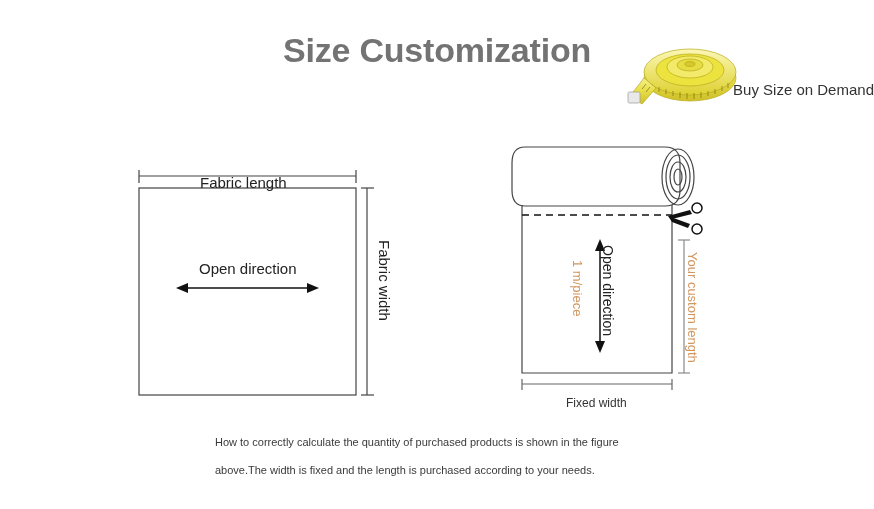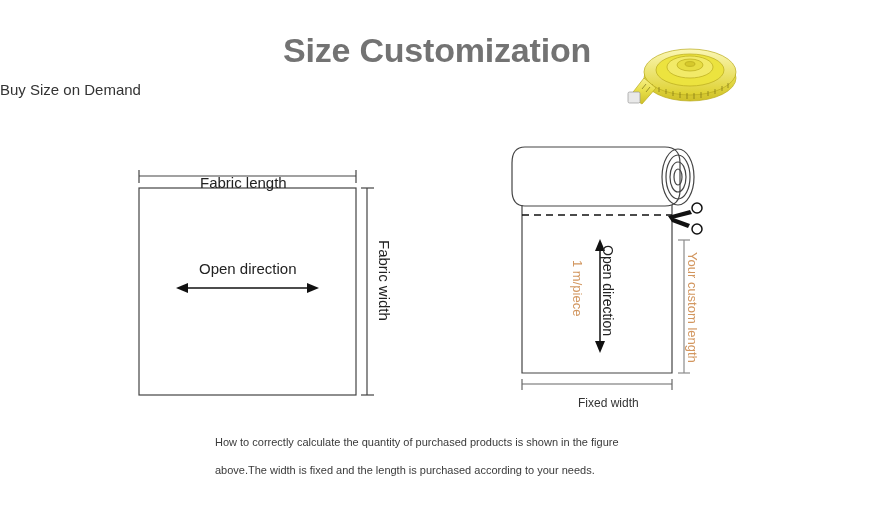--- a/index.html
+++ b/index.html
@@ -16,33 +16,33 @@
 
   
   .title{
     position:absolute;left:0;top:33px;width:874px;
     text-align:center;
     font-size:34px;font-weight:bold;letter-spacing:-0.2px;
     color:#737373;line-height:1;
   }
   .subtitle{
     position:absolute;left:0;top:82px;width:874px;
-    text-align:left;
+    text-align:right;
     font-size:15px;color:#333;line-height:1;
   }
 
   
   .tape{position:absolute;left:626px;top:34px;width:118px;height:82px;}
 
   
   .draw{position:absolute;left:0;top:0;width:874px;height:509px;overflow:visible;}
 
   
   .lbl{position:absolute;font-size:15px;color:#222;line-height:1;white-space:nowrap;}
-  .lbl-sm{position:absolute;font-size:12px;color:#333;line-height:1;white-space:nowrap;margin-left:12px;}
+  .lbl-sm{position:absolute;font-size:12px;color:#333;line-height:1;white-space:nowrap;}
   .rot{transform-origin:0 0;transform:rotate(90deg);}
   .orange{color:#d2965f;}
 
   
   .footer{
     position:absolute;left:215px;top:428px;width:520px;
     font-size:11px;color:#3a3a3a;line-height:28px;
   }
 </style>
 </head>

